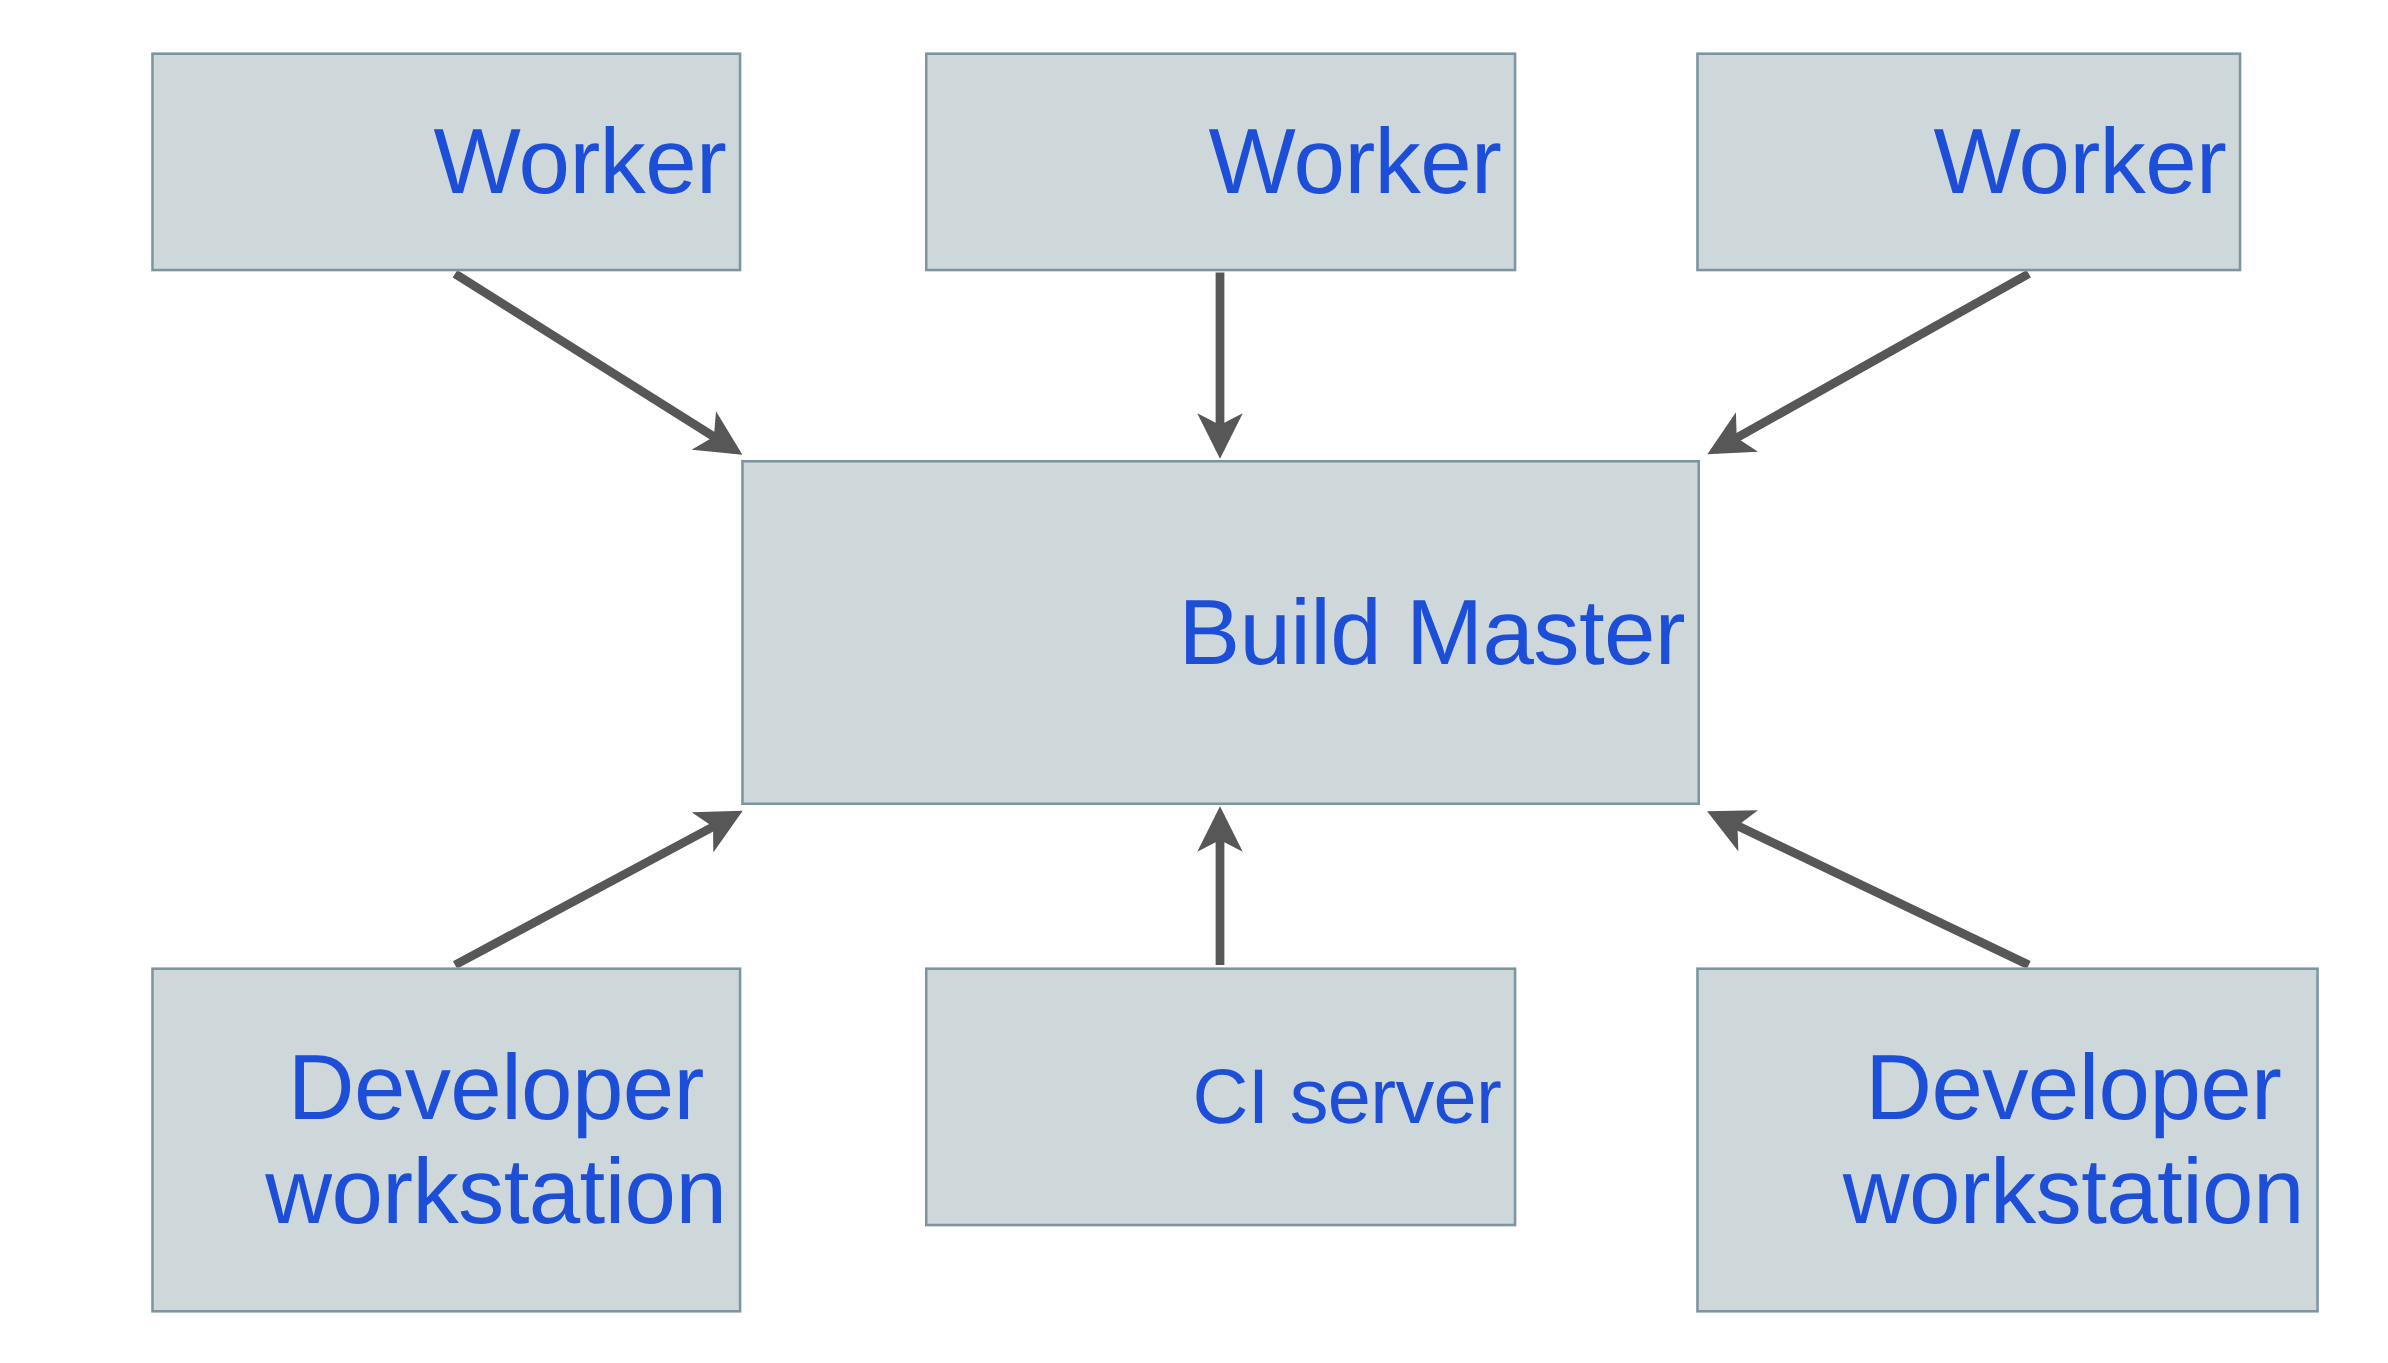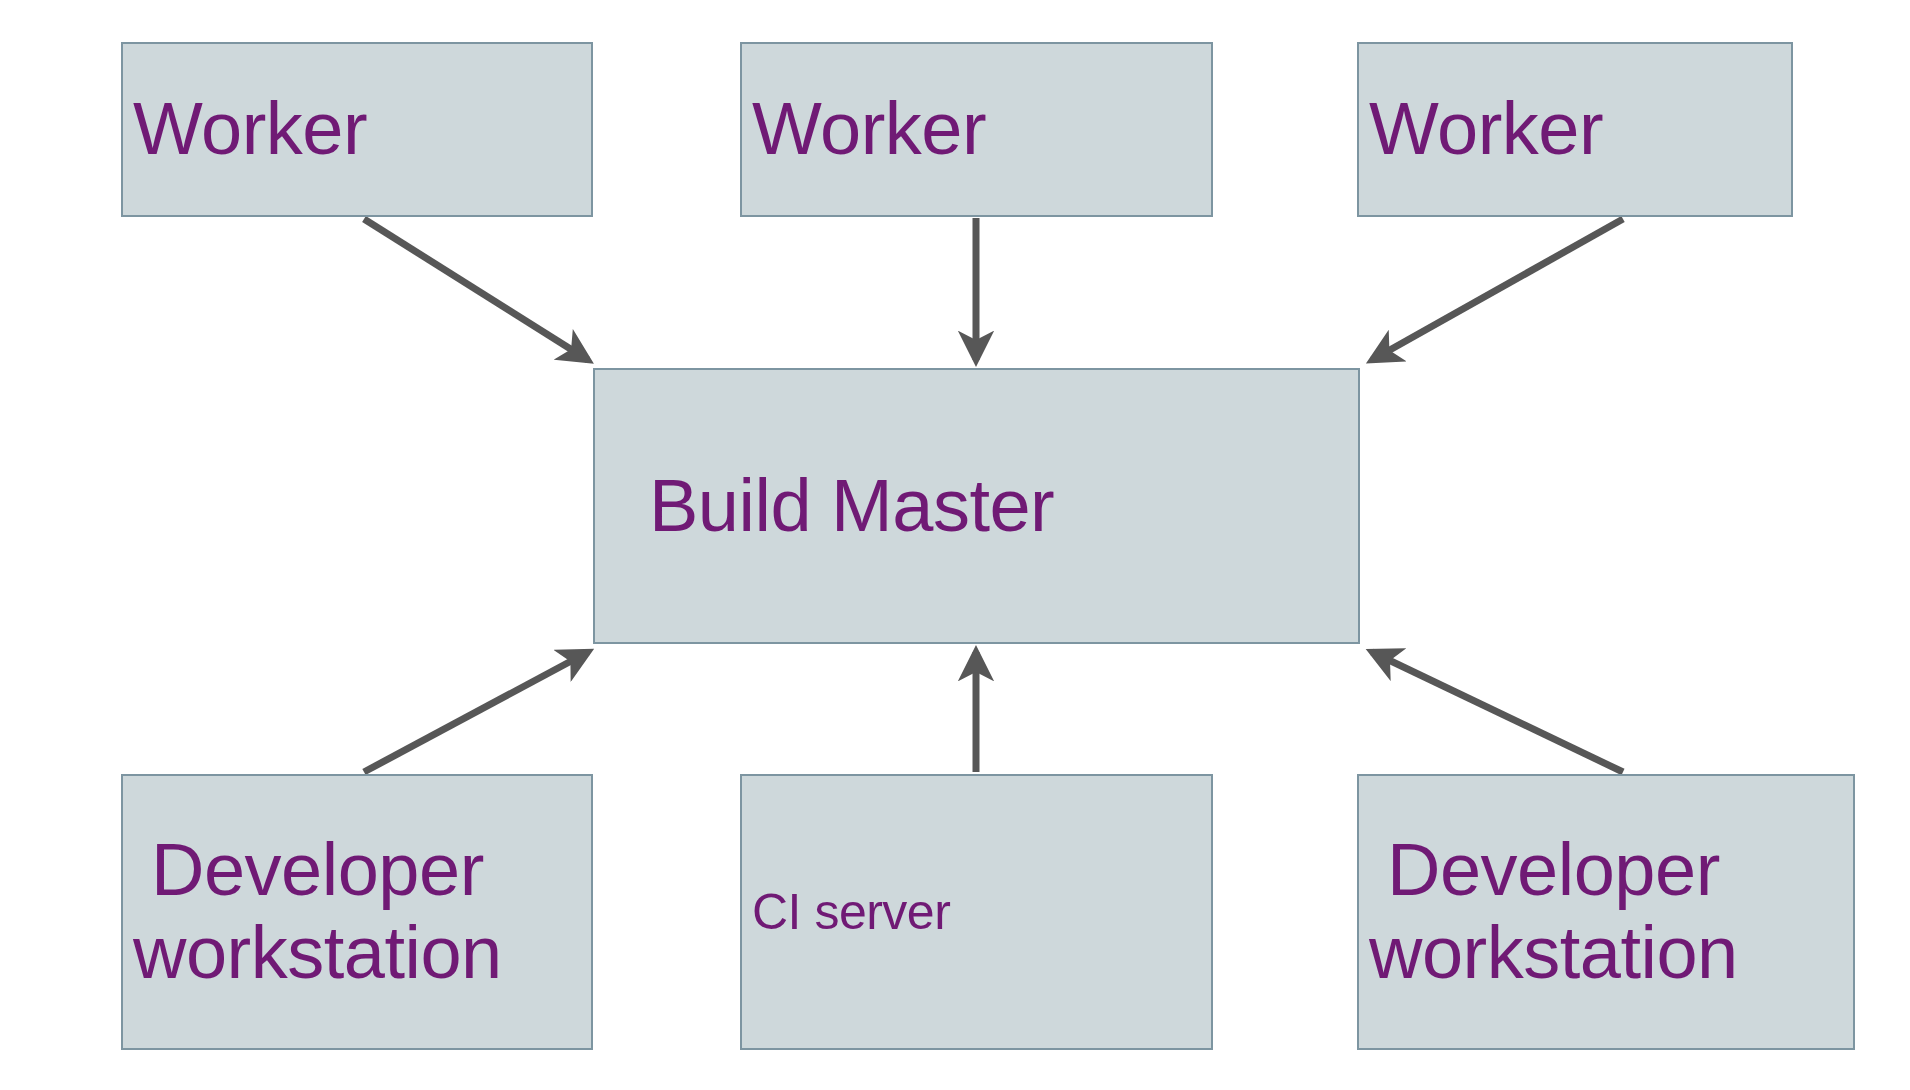--- a/index.html
+++ b/index.html
@@ -28,39 +28,39 @@
     height: 1090px;
     pointer-events: none;
   }
   .node {
     position: absolute;
     box-sizing: border-box;
     background: #ced8db;
     border: 2px solid #7d95a1;
     display: flex;
     align-items: center;
-    justify-content: flex-start;
+    justify-content: flex-end;
     text-align: center;
-    color: #701a75;
+    color: #1d4ed8;
     line-height: 1.12;
     white-space: pre-line;
     letter-spacing: -0.5px;
   }
   .node-label {
     display: block;
     padding: 0 10px;
     white-space: pre-line;
   }
   
   #node-worker-1      { left: 121px; top: 42px;  width: 472px; height: 175px; font-size: 74px; }
   #node-worker-2      { left: 740px; top: 42px;  width: 473px; height: 175px; font-size: 74px; }
   #node-worker-3      { left: 1357px;top: 42px;  width: 436px; height: 175px; font-size: 74px; }
   #node-build-master  { left: 593px; top: 368px; width: 767px; height: 276px; font-size: 74px; padding-left: 44px; }
   #node-dev-ws-left   { left: 121px; top: 774px; width: 472px; height: 276px; font-size: 74px; }
-  #node-ci-server     { left: 740px; top: 774px; width: 473px; height: 276px; font-size: 50px; }
+  #node-ci-server     { left: 740px; top: 774px; width: 473px; height: 207px; font-size: 62px; }
   #node-dev-ws-right  { left: 1357px;top: 774px; width: 498px; height: 276px; font-size: 74px; }
 </style>
 </head>
 <body>
 
 <div id="diagram-canvas">
 
   <svg id="edge-layer" viewBox="0 0 1910 1090" width="1910" height="1090" xmlns="http://www.w3.org/2000/svg">
     <defs>
       <marker id="arrowhead" markerWidth="5.2" markerHeight="5.2" refX="4.2" refY="2.6" orient="auto" markerUnits="strokeWidth">

